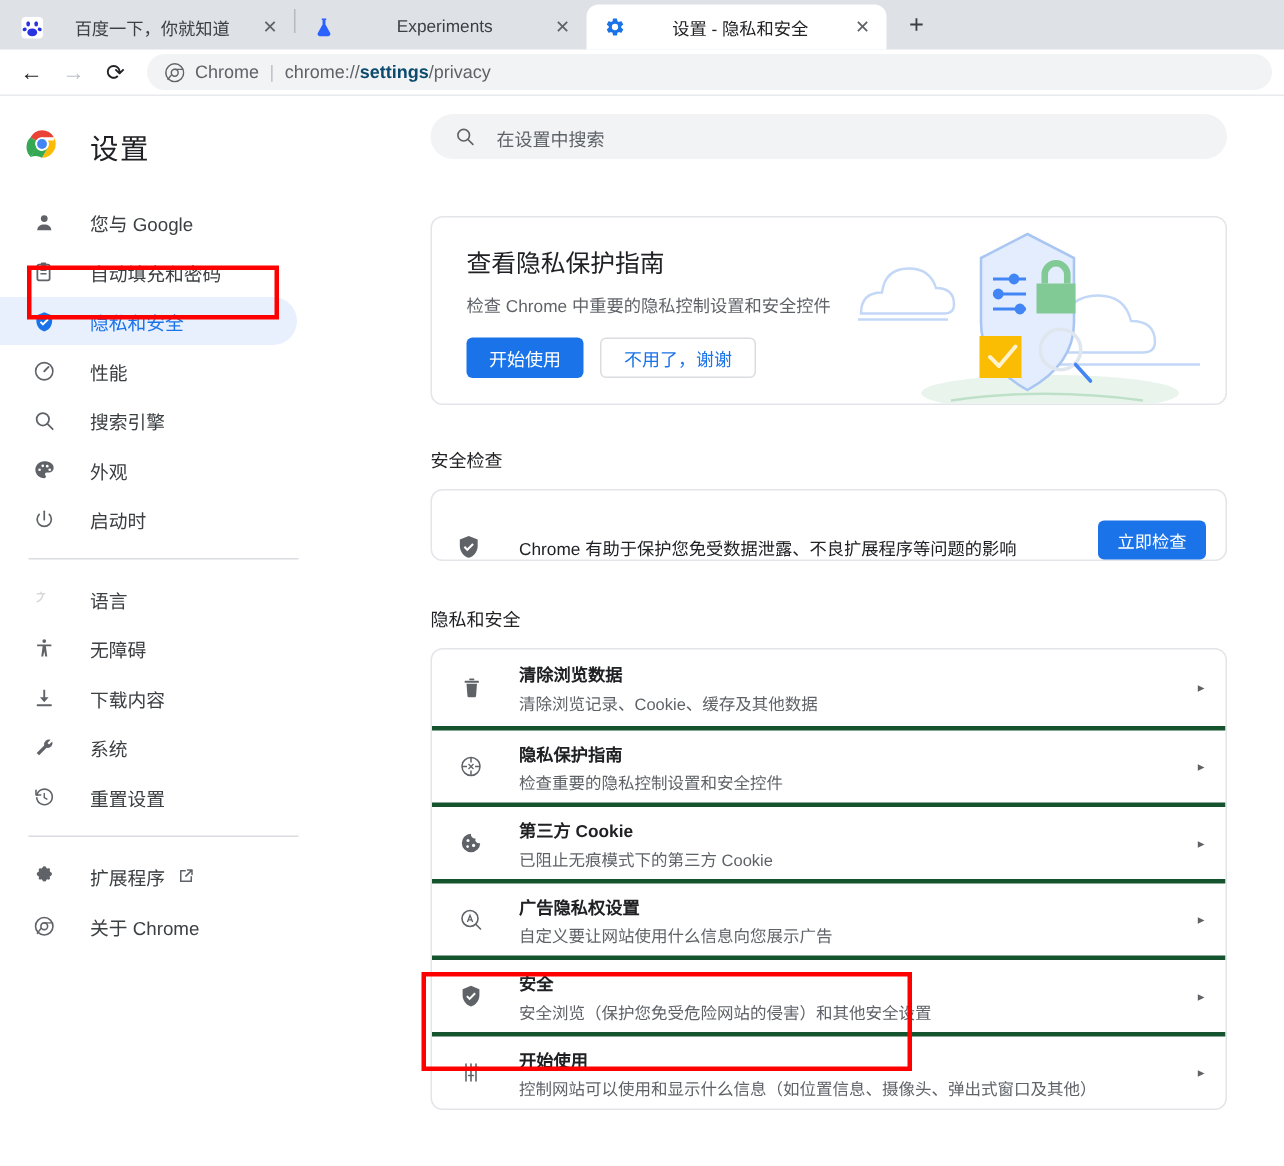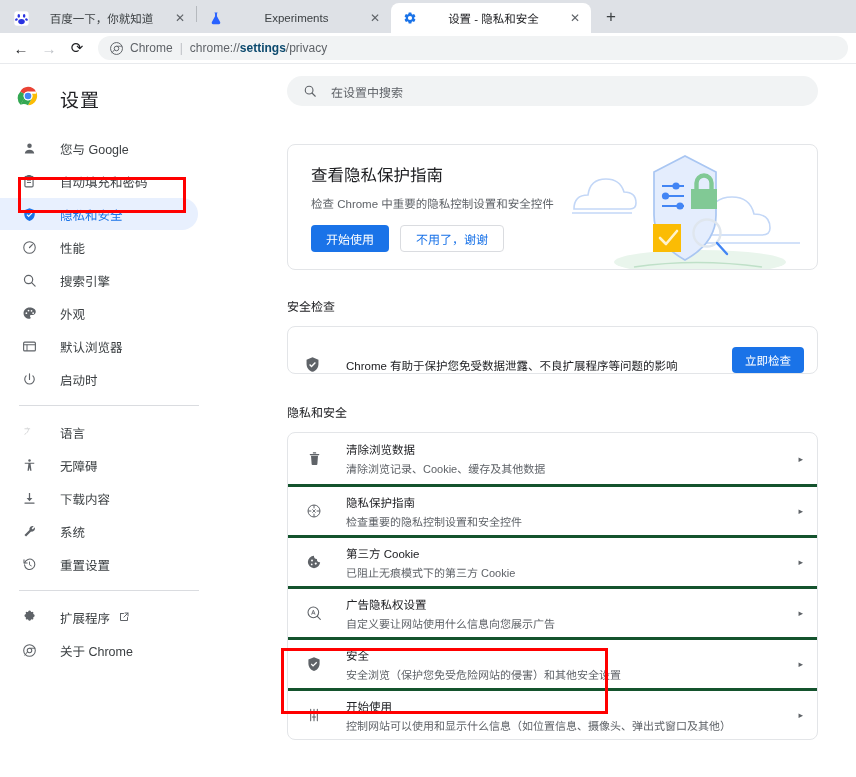--- a/index.html
+++ b/index.html
@@ -271,21 +271,21 @@
     border-top: 3px solid #14532d;
     position: relative;
   }
   .row:first-child { border-top: none; }
   .row .row-ico {
     flex: 0 0 20px;
     display: flex; align-items: center; justify-content: center;
     color: #5f6368;
   }
   .row .row-body { flex: 1 1 auto; margin-left: 22px; }
-  .row .row-title { font-size: 11.5px; color: #202124; margin-bottom: 3px; }
+  .row .row-title { font-size: 11.5px; color: #202124; margin-bottom: 3px; font-weight: bold; }
   .row .row-sub { font-size: 11px; color: #5f6368; }
   .row .row-arrow { color: #5f6368; font-size: 9px; flex: 0 0 auto; }
 
   
   .annot {
     position: absolute;
     border: 3px solid #ff0000;
     pointer-events: none;
     z-index: 50;
   }
@@ -429,30 +429,20 @@
           <path d="M12 2.5c-5.2 0-9.5 4-9.5 9s4.3 9 9.5 9c1 0 1.8-.8 1.8-1.8 0-.5-.2-.9-.5-1.2-.3-.3-.5-.7-.5-1.2 0-1 .8-1.8 1.8-1.8h2.1c3 0 5.3-2.3 5.3-5.2 0-3.9-4.3-6.8-10-6.8z"></path>
           <circle cx="7" cy="11.5" r="1.4" fill="#ffffff"></circle>
           <circle cx="10.4" cy="7.3" r="1.4" fill="#ffffff"></circle>
           <circle cx="15.2" cy="7.6" r="1.4" fill="#ffffff"></circle>
           <circle cx="17.8" cy="11.4" r="1.4" fill="#ffffff"></circle>
         </svg>
       </span>
       <span class="nav-label">外观</span>
     </div>
 
-    <div class="nav-item">
-      <span class="nav-ico">
-        <svg width="15" height="15" viewBox="0 0 24 24" fill="none" stroke="currentColor" stroke-width="1.8">
-          <rect x="2.6" y="5" width="18.8" height="14" rx="1.6"></rect>
-          <path d="M2.6 9.2h18.8" stroke-width="1.6"></path>
-          <path d="M8 9.2V19" stroke-width="1.6"></path>
-        </svg>
-      </span>
-      <span class="nav-label">默认浏览器</span>
-    </div>
 
     <div class="nav-item">
       <span class="nav-ico">
         <svg width="15" height="15" viewBox="0 0 24 24" fill="none" stroke="currentColor" stroke-width="1.8" stroke-linecap="round">
           <path d="M12 3v9"></path>
           <path d="M6.6 6.2a7.6 7.6 0 1010.8 0"></path>
         </svg>
       </span>
       <span class="nav-label">启动时</span>
     </div>

